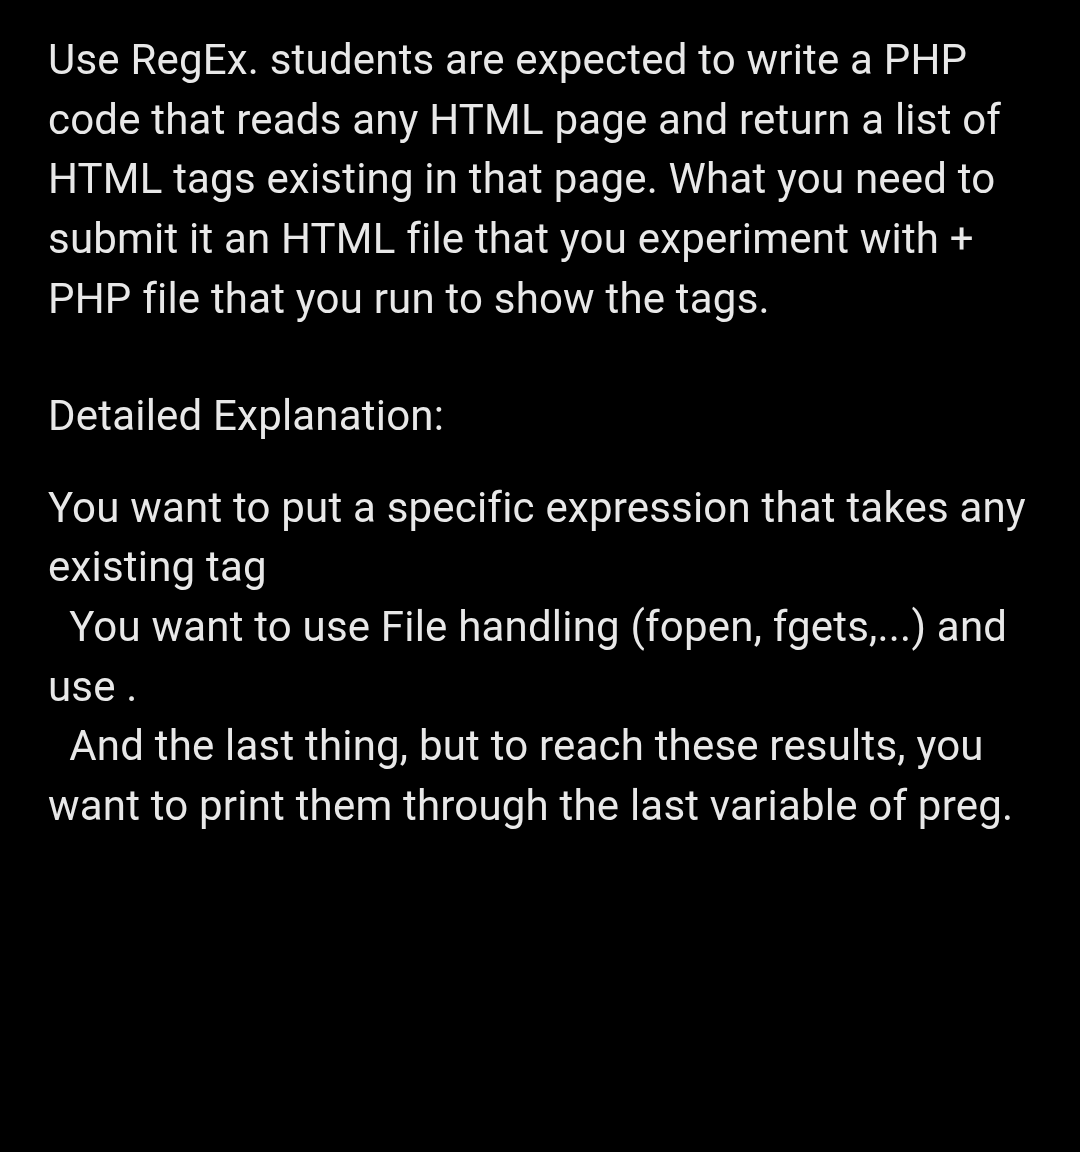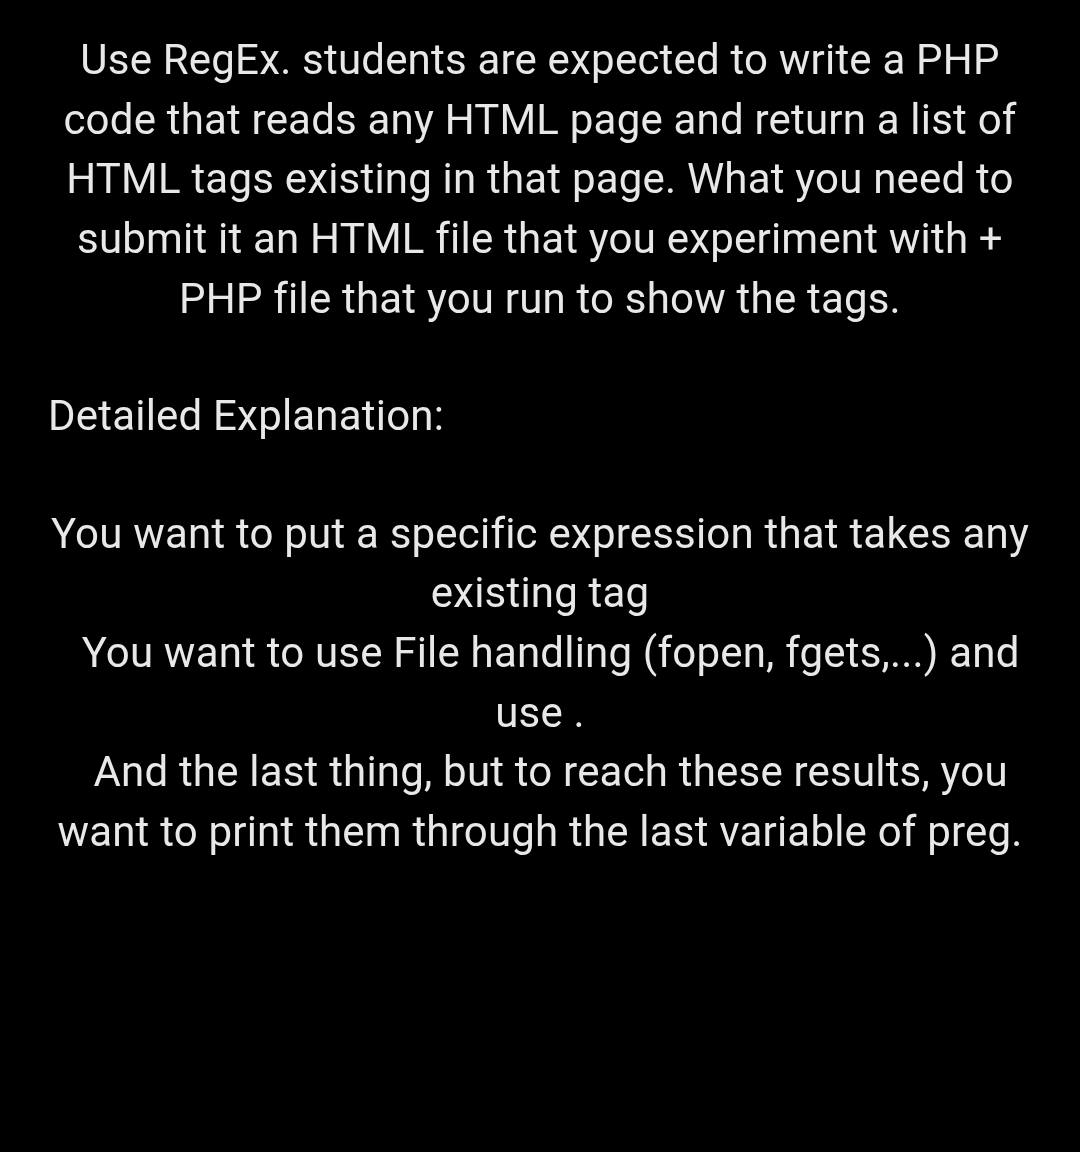--- a/index.html
+++ b/index.html
@@ -13,24 +13,23 @@
       font-family: -apple-system, BlinkMacSystemFont, 'Segoe UI', Roboto, Helvetica, Arial, sans-serif;
       width: 1080px;
       height: 1152px;
       padding: 30px 48px;
       font-size: 42px;
       line-height: 1.42;
       letter-spacing: 0.2px;
     }
     .paragraph {
       margin-bottom: 58px;
-      text-align: center;
     }
     .heading {
-      margin-bottom: 58px;
+      margin-bottom: 32px;
     }
     .paragraph:last-child {
       margin-bottom: 6px;
     }
   </style>
 </head>
 <body>
 
 <div class="paragraph">Use RegEx. students are expected to write a PHP code that reads any HTML page and return a list of HTML tags existing in that page. What you need to submit it an HTML file that you experiment with + PHP file that you run to show the tags.</div>
 <div class="heading">Detailed Explanation:</div>

